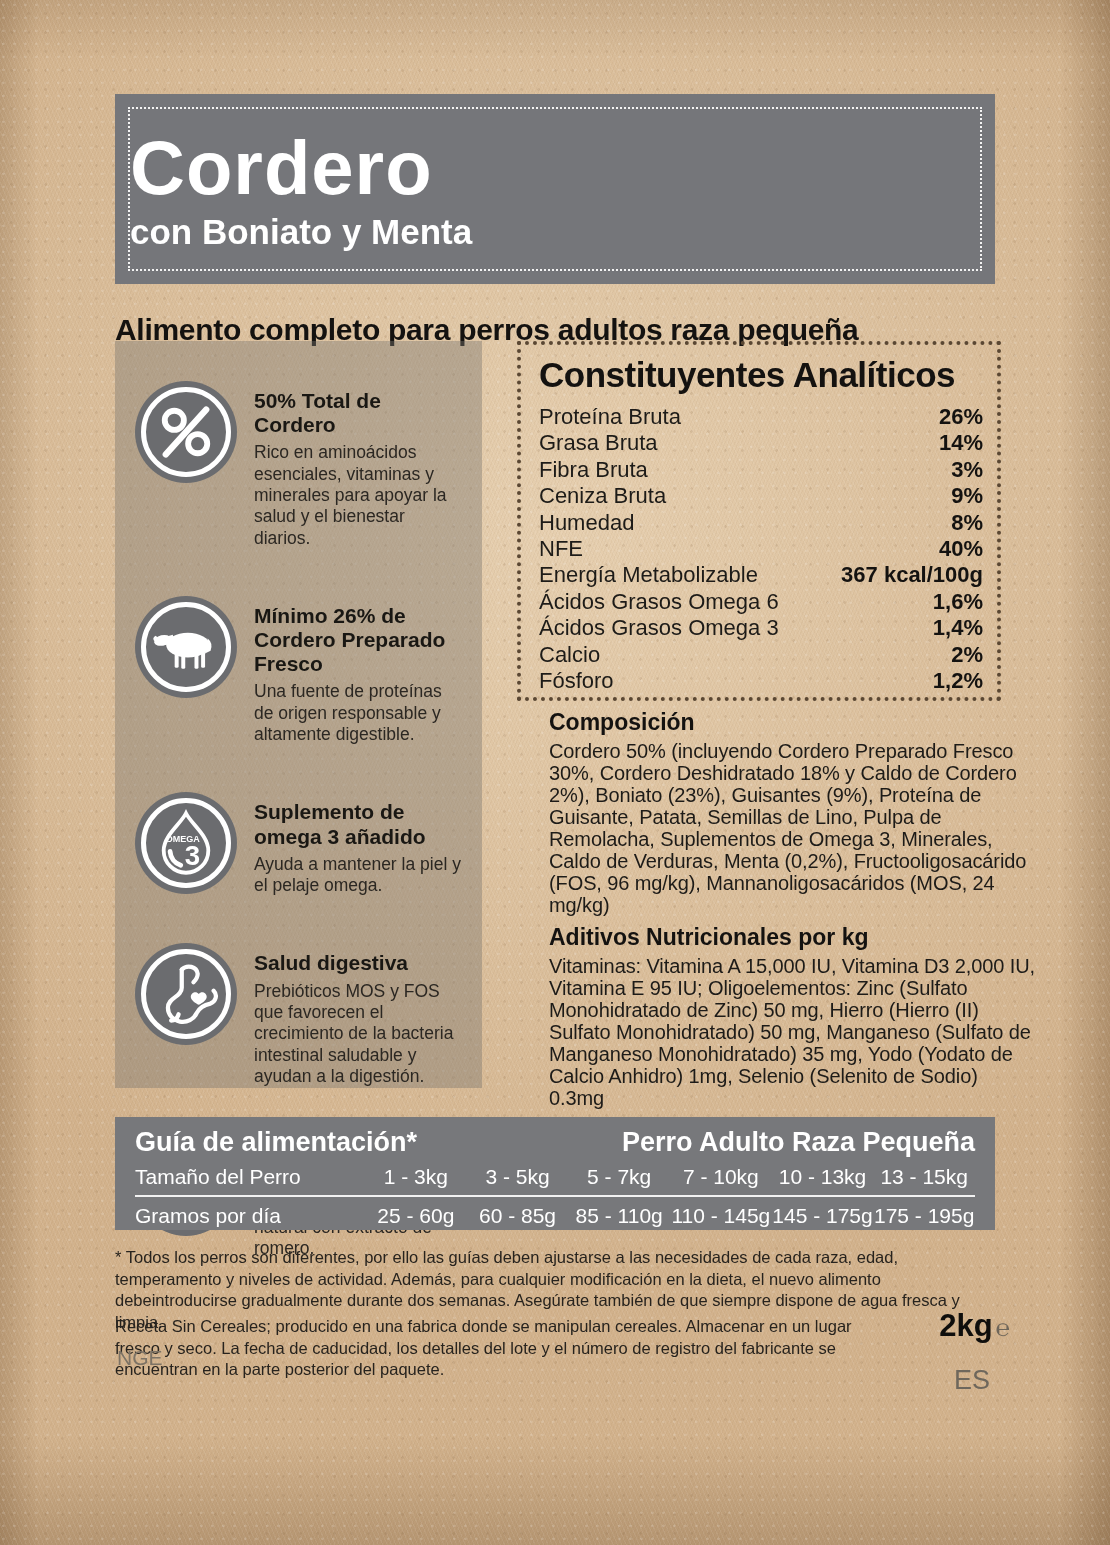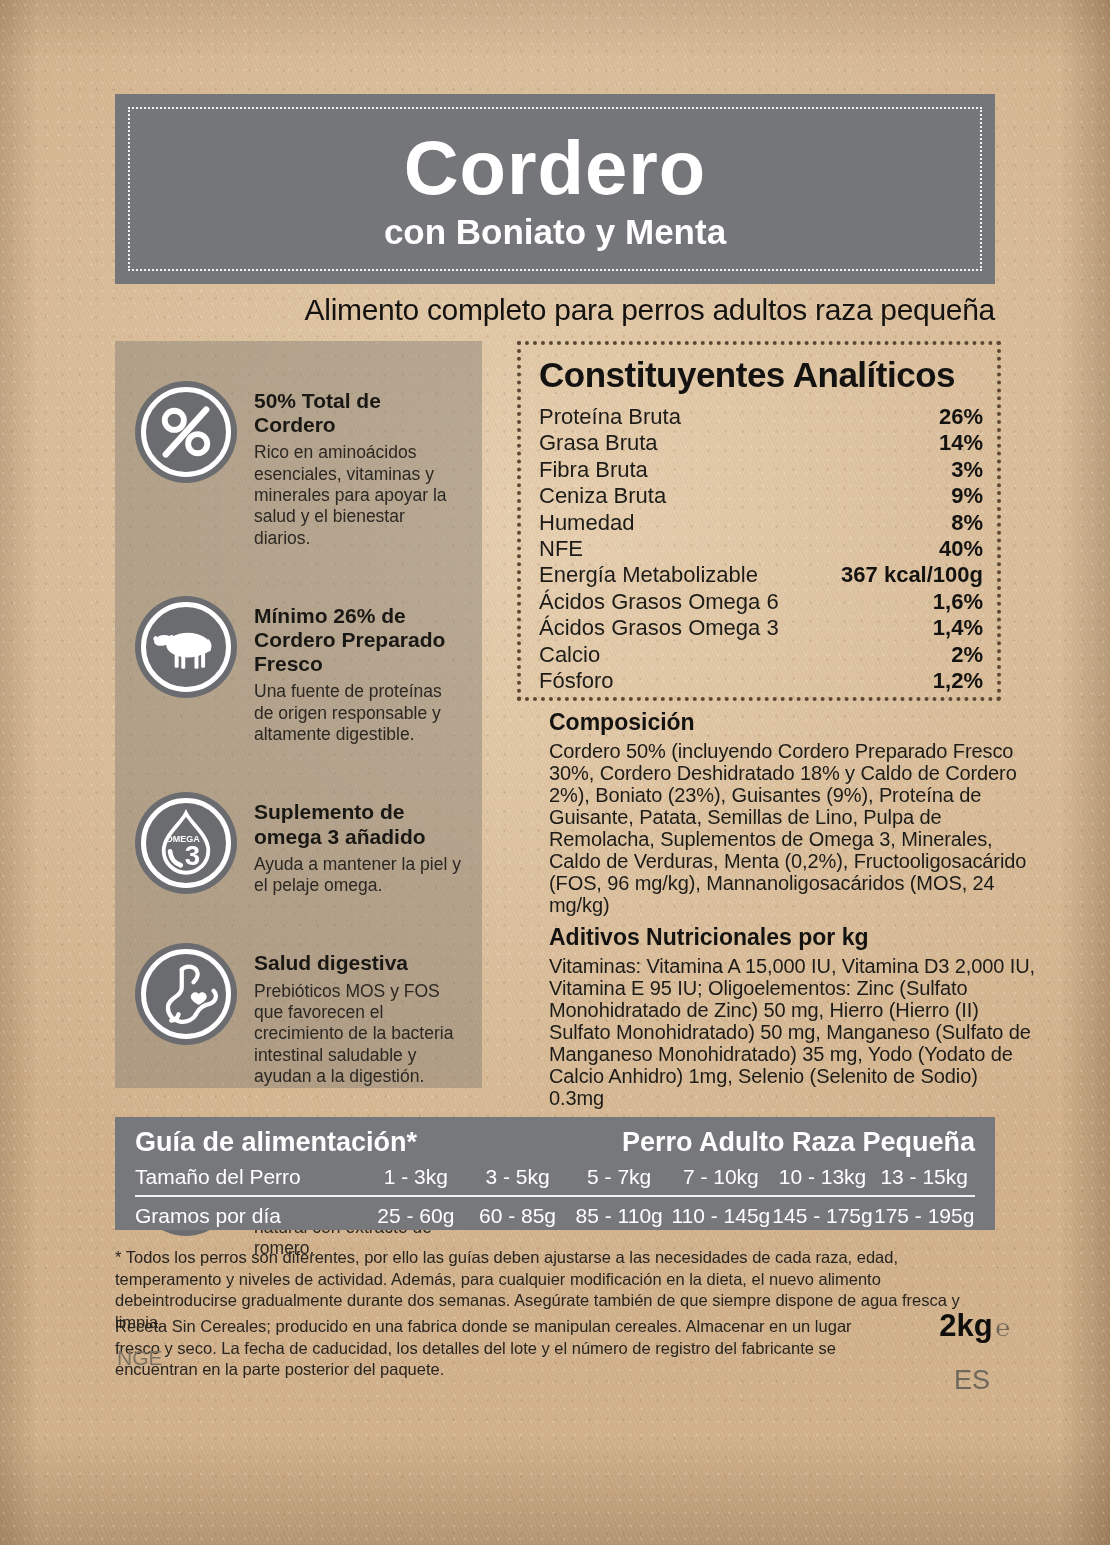--- a/index.html
+++ b/index.html
@@ -23,28 +23,28 @@
   }
 
   
   .title-box{
     position:absolute;left:115px;top:94px;width:880px;height:190px;
     background:#75767a;
   }
   .title-inner{
     position:absolute;inset:13px;
     border:2px dotted rgba(255,255,255,0.92);
-    display:flex;flex-direction:column;align-items:center;justify-content:center;
+    display:flex;flex-direction:column;justify-content:center;
   }
   .product-name{font-size:76px;font-weight:bold;color:#fff;line-height:1;letter-spacing:1px;}
   .product-variant{font-size:35px;font-weight:bold;color:#fff;margin-top:8px;line-height:1;}
 
   .tagline{
-    position:absolute;left:115px;top:293px;width:880px;
-    text-align:right;font-size:30px;font-weight:normal;color:#141210;letter-spacing:-0.3px;
+    position:absolute;left:115px;top:313px;width:880px;
+    text-align:left;font-size:30px;font-weight:bold;color:#141210;letter-spacing:-0.3px;
   }
 
   
   .features{
     position:absolute;left:115px;top:341px;width:367px;height:747px;
     background:rgba(124,119,113,0.42);
     padding:40px 16px 12px 20px;box-sizing:border-box;
   }
   .feature{display:flex;gap:17px;margin-bottom:47px;align-items:flex-start;}
   .disc{

